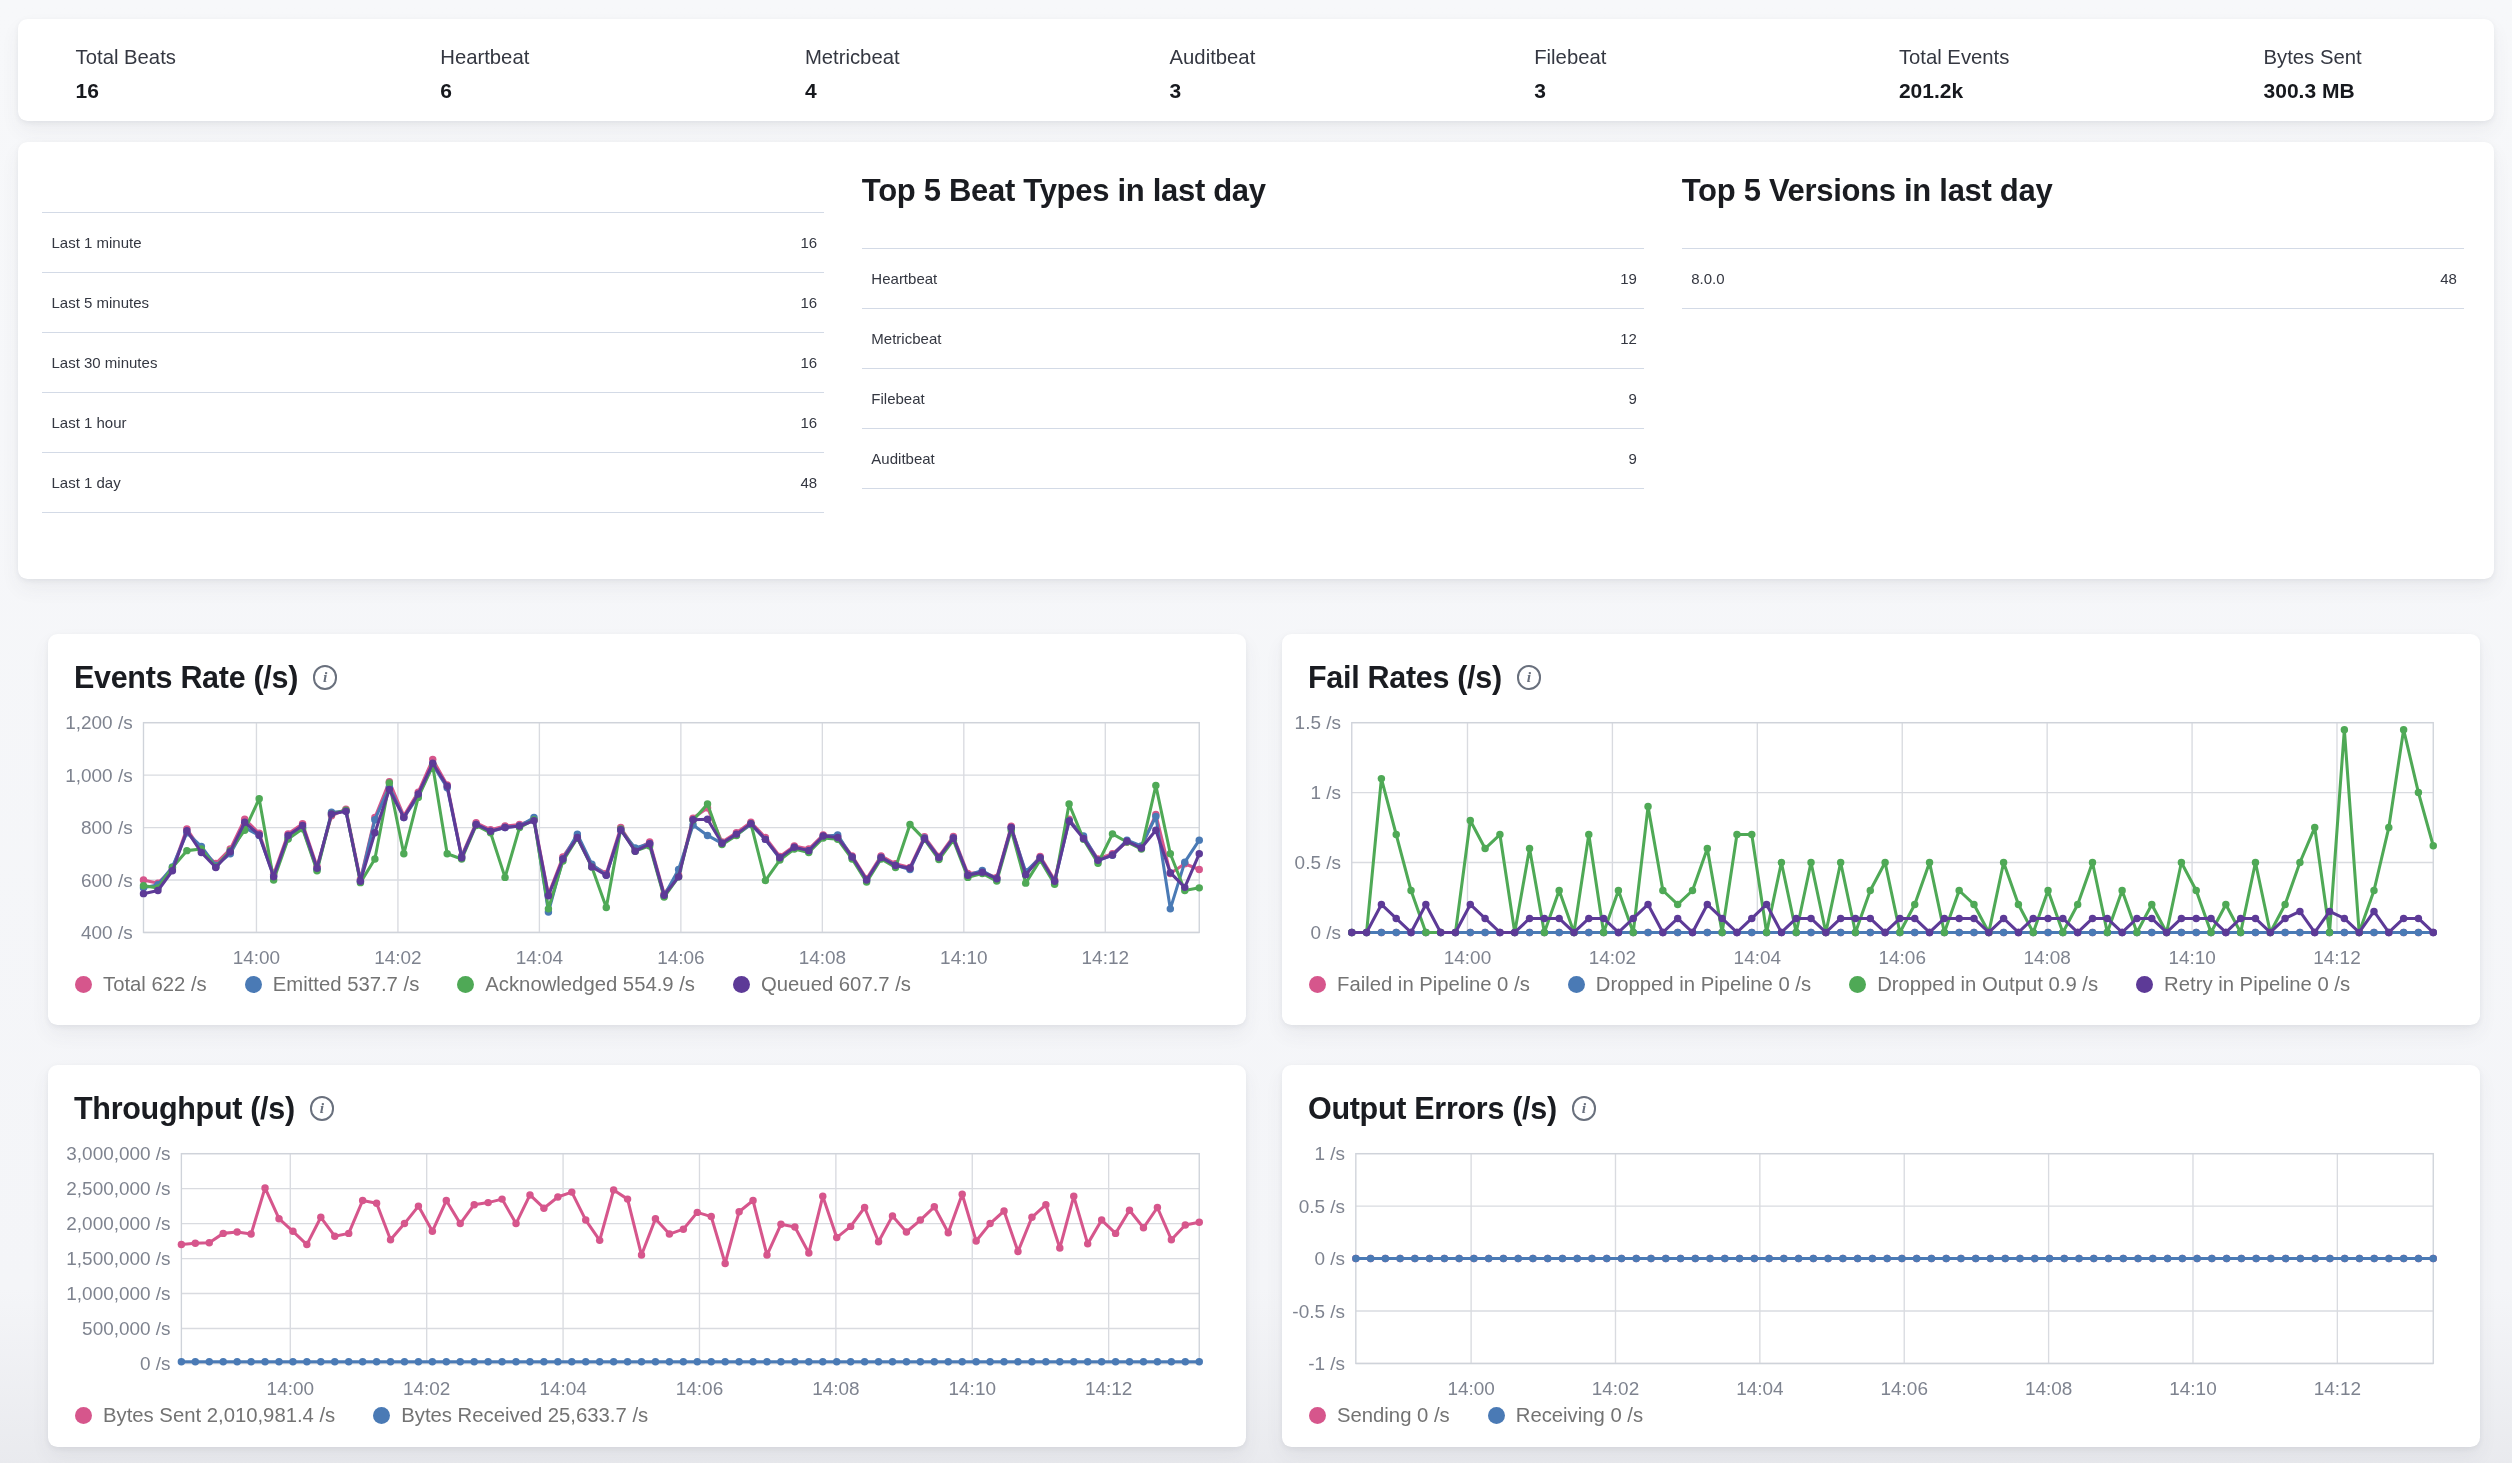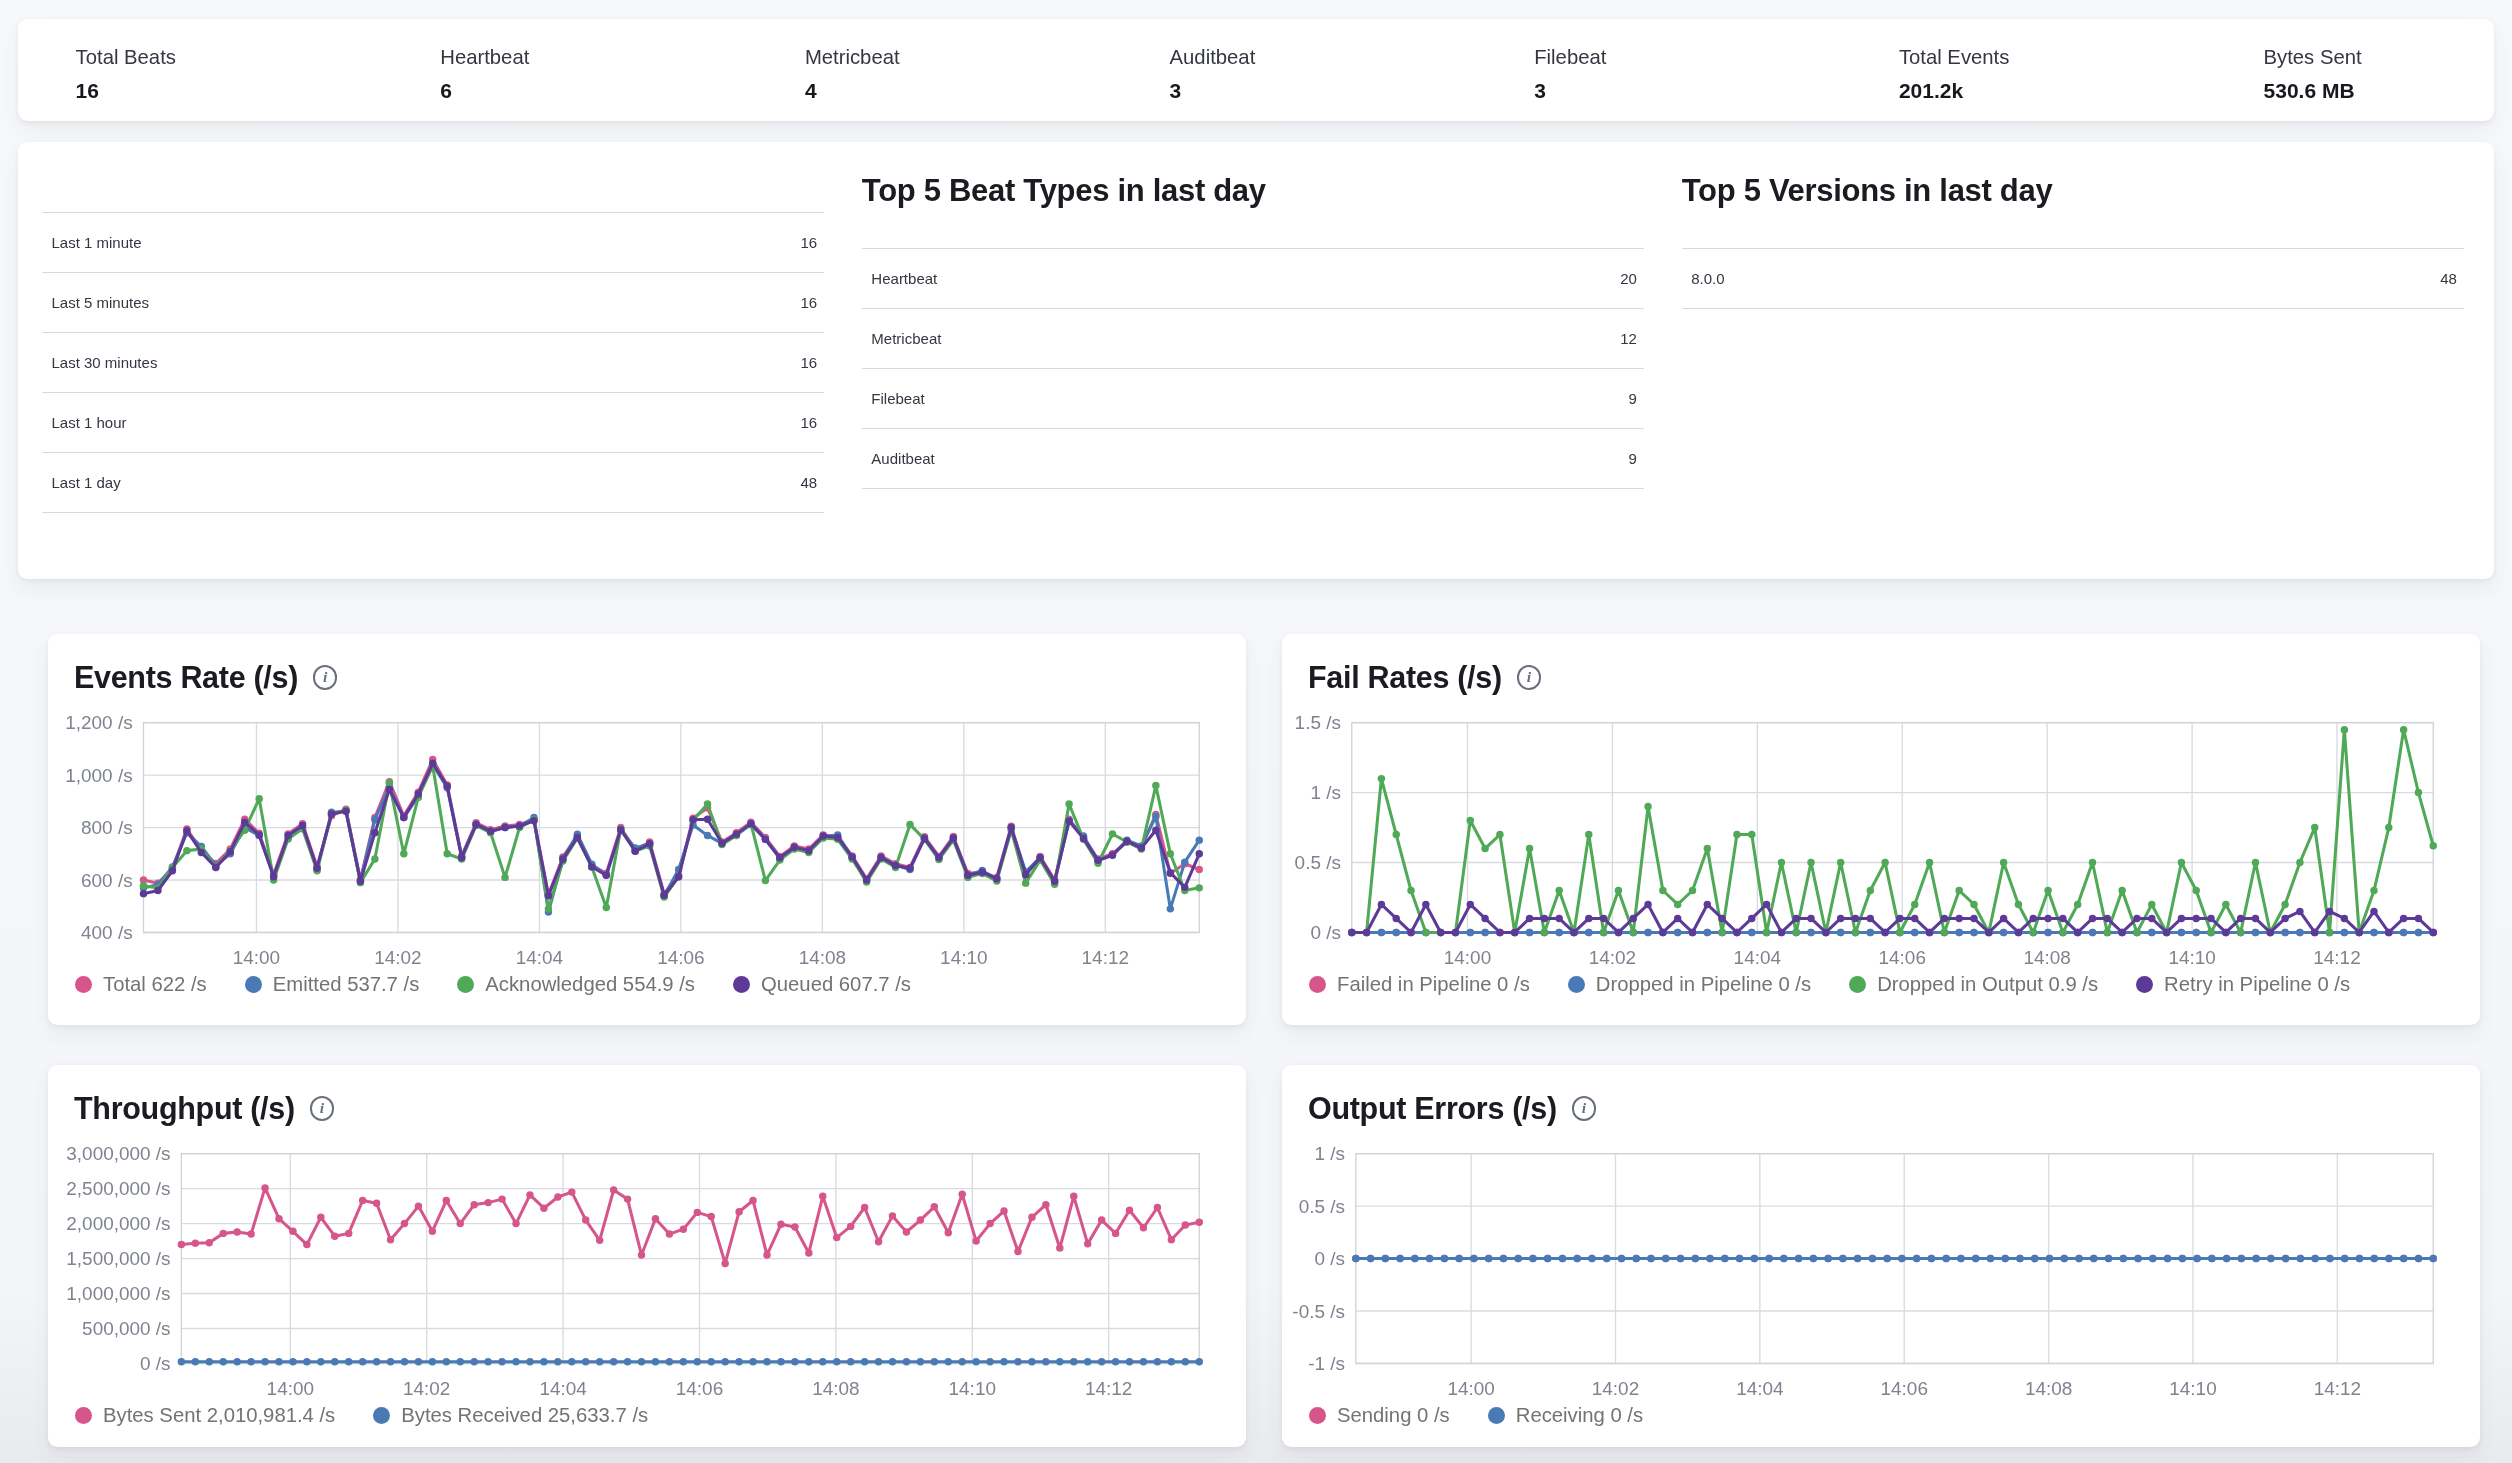--- a/index.html
+++ b/index.html
@@ -79,21 +79,21 @@
       <div class="stat-item">
         <div class="stat-label">Filebeat</div>
         <div class="stat-value">3</div>
       </div>
       <div class="stat-item">
         <div class="stat-label">Total Events</div>
         <div class="stat-value">201.2k</div>
       </div>
       <div class="stat-item">
         <div class="stat-label">Bytes Sent</div>
-        <div class="stat-value">530.6 MB</div>
+        <div class="stat-value">300.3 MB</div>
       </div>
     </div>
 </div>
 
 <div class="card" id="tables-card">
   <div id="tables-row">
       <div class="sum-table">
         <div class="sum-rows">
           <div class="sum-row">
             <span class="lbl">Last 1 minute</span>
@@ -115,21 +115,21 @@
             <span class="lbl">Last 1 day</span>
             <span class="val">48</span>
           </div>
         </div>
       </div>
       <div class="sum-table">
         <div class="sum-title">Top 5 Beat Types in last day</div>
         <div class="sum-rows">
           <div class="sum-row">
             <span class="lbl">Heartbeat</span>
-            <span class="val">20</span>
+            <span class="val">19</span>
           </div>
           <div class="sum-row">
             <span class="lbl">Metricbeat</span>
             <span class="val">12</span>
           </div>
           <div class="sum-row">
             <span class="lbl">Filebeat</span>
             <span class="val">9</span>
           </div>
           <div class="sum-row">

